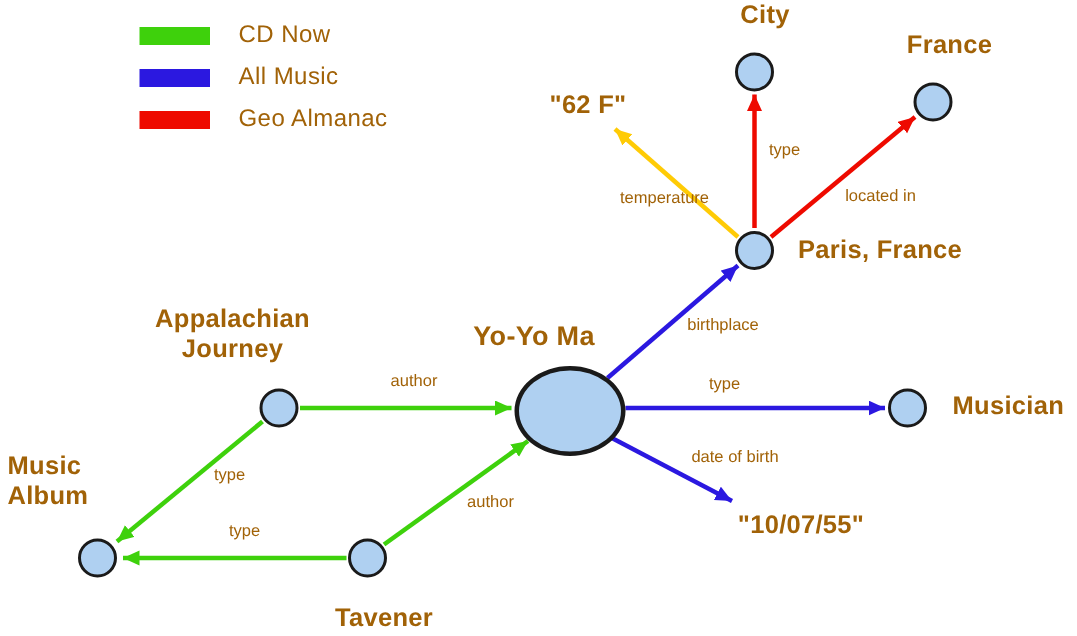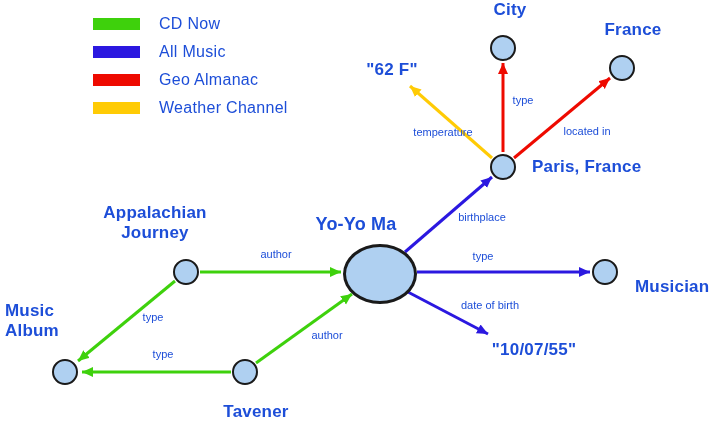--- a/index.html
+++ b/index.html
@@ -2,21 +2,21 @@
 <html><head>
 <meta charset="utf-8">
 <style>
   html,body{margin:0;padding:0;background:#ffffff;}
   #canvas{
     position:relative;
     width:718px;height:424px;
     background:#ffffff;
     overflow:hidden;
     font-family:"Liberation Sans", sans-serif;
-    color:#1d4ed8;
+    color:#a16207;
     border-radius:22px;
   }
   #edges{position:absolute;left:0;top:0;width:718px;height:424px;}
   .node{
     position:absolute;
     background:#AFD0F1;
     border:2px solid #1a1a1a;
     border-radius:50%;
     box-sizing:border-box;
   }
@@ -78,24 +78,20 @@
         <span class="legend-label">CD Now</span>
       </div>
       <div class="legend-row">
         <div class="legend-swatch" style="background: rgb(43, 24, 224);"></div>
         <span class="legend-label">All Music</span>
       </div>
       <div class="legend-row">
         <div class="legend-swatch" style="background: rgb(238, 10, 0);"></div>
         <span class="legend-label">Geo Almanac</span>
       </div>
-      <div class="legend-row">
-        <div class="legend-swatch" style="background: rgb(255, 203, 5);"></div>
-        <span class="legend-label">Weather Channel</span>
-      </div>
     </div>
   <div id="nodes-layer">
       <div class="edge-label" style="left: 276px; top: 247px;">author</div>
       <div class="edge-label" style="left: 153px; top: 310px;">type</div>
       <div class="edge-label" style="left: 163px; top: 347px;">type</div>
       <div class="edge-label" style="left: 327px; top: 328px;">author</div>
       <div class="edge-label" style="left: 482px; top: 210px;">birthplace</div>
       <div class="edge-label" style="left: 483px; top: 249px;">type</div>
       <div class="edge-label" style="left: 490px; top: 298px;">date of birth</div>
       <div class="edge-label" style="left: 523px; top: 93px;">type</div>
@@ -111,17 +107,17 @@
       <div class="node-label center" style="left: 256px; top: 402px;">Tavener</div>
       <div class="node big" style="left: 343px; top: 244px; width: 74px; height: 60px;"></div>
       <div class="node-label center" style="left: 356px; top: 214px; font-size: 18px;">Yo-Yo Ma</div>
       <div class="node" style="left: 490px; top: 154px; width: 26px; height: 26px;"></div>
       <div class="node-label" style="left: 532px; top: 157px;">Paris, France</div>
       <div class="node" style="left: 490px; top: 35px; width: 26px; height: 26px;"></div>
       <div class="node-label center" style="left: 510px; top: 0px;">City</div>
       <div class="node" style="left: 609px; top: 55px; width: 26px; height: 26px;"></div>
       <div class="node-label center" style="left: 633px; top: 20px;">France</div>
       <div class="node" style="left: 592px; top: 259px; width: 26px; height: 26px;"></div>
-      <div class="node-label" style="left: 635px; top: 261px; margin-top: 16px;">Musician</div>
+      <div class="node-label" style="left: 635px; top: 261px;">Musician</div>
       <div class="node-label center" style="left: 392px; top: 60px;">"62 F"</div>
       <div class="node-label center" style="left: 534px; top: 340px;">"10/07/55"</div>
     </div>
 </div>
 
 </body></html>

